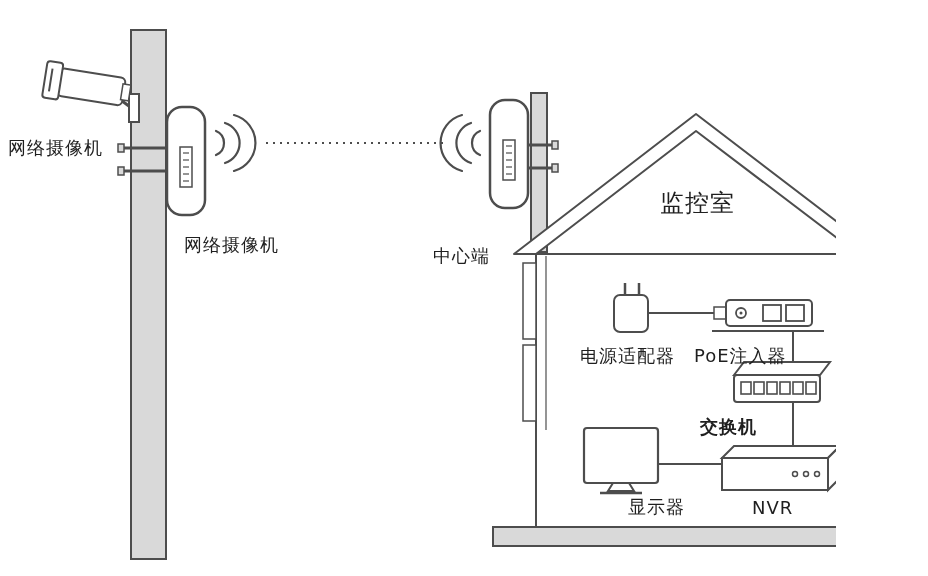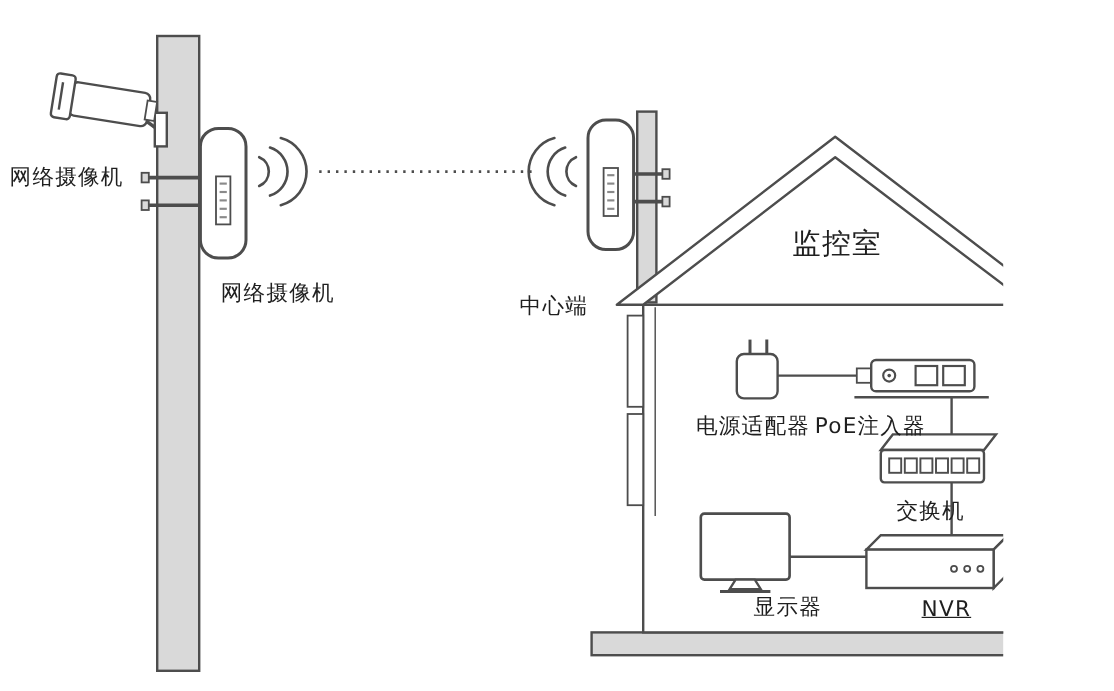--- a/index.html
+++ b/index.html
@@ -162,18 +162,18 @@
       <line x1="658" y1="464" x2="722" y2="464" stroke-width="2"></line>
 
     </g>
   </svg>
 
   <div class="label" style="left:8px;   top:137px;">网络摄像机</div>
   <div class="label" style="left:184px; top:234px;">网络摄像机</div>
   <div class="label" style="left:433px; top:229px;margin-top:16px;">中心端</div>
   <div class="label big" style="left:660px; top:189px;">监控室</div>
   <div class="label" style="left:560px; top:345px;margin-left:20px;">电源适配器</div>
-  <div class="label" style="left:679px; top:345px;">PoE注入器</div>
-  <div class="label" style="left:747px; top:416px;">交换机</div>
+  <div class="label" style="left:694px; top:345px;">PoE注入器</div>
+  <div class="label" style="left:700px; top:416px;font-weight:bold;">交换机</div>
   <div class="label" style="left:584px; top:496px;margin-left:44px;">显示器</div>
-  <div class="label" style="left:768px; top:497px;text-decoration:underline;">NVR</div>
+  <div class="label" style="left:752px; top:497px;">NVR</div>
 
 </div>
 
 </body></html>

